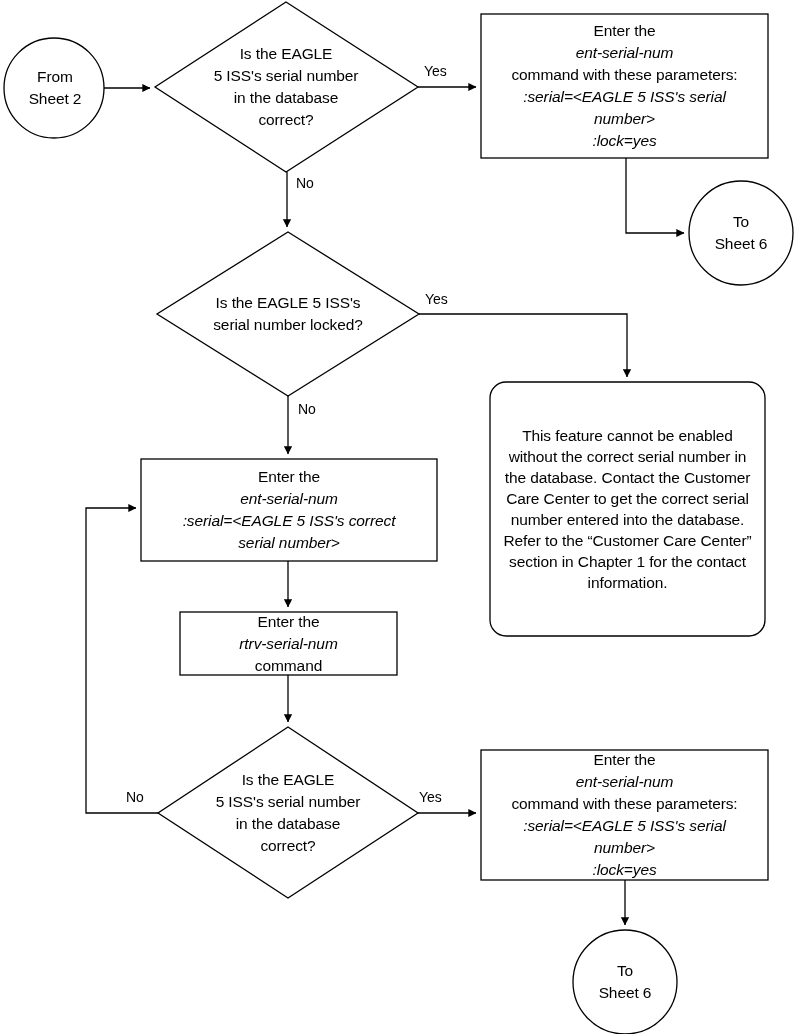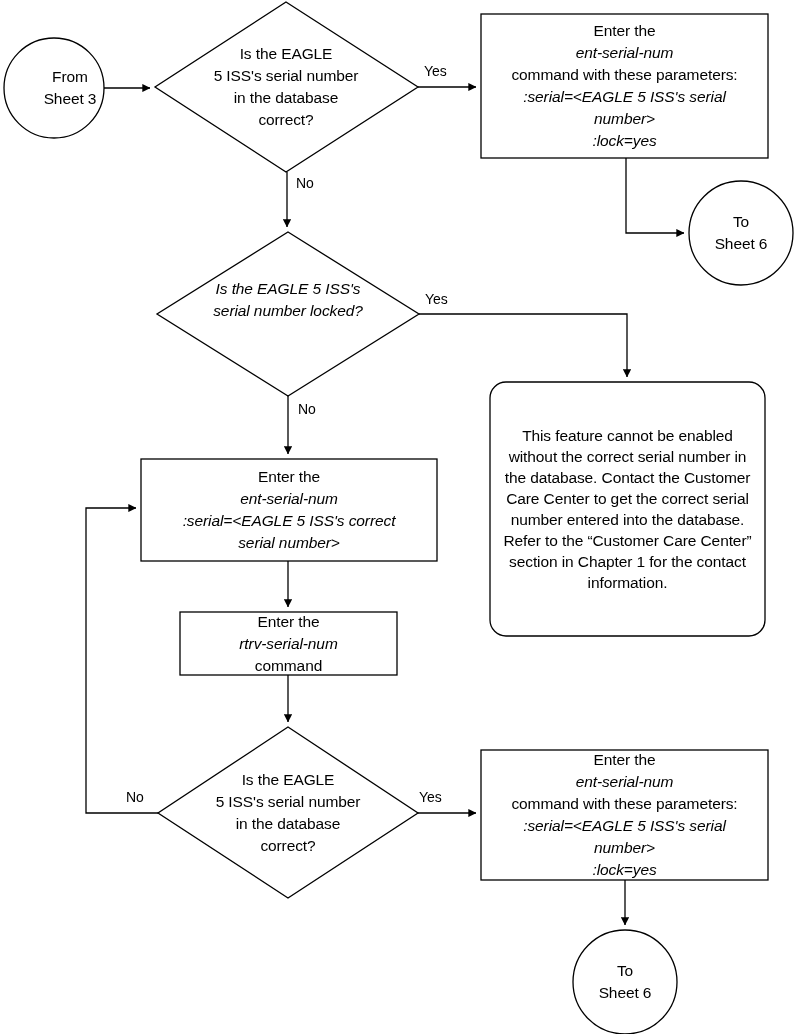--- a/index.html
+++ b/index.html
@@ -100,24 +100,24 @@
       <path d="M 288 675 L 288 722" marker-end="url(#arrow)"></path>
 
       <path d="M 158 813 L 86 813 L 86 508 L 136 508" marker-end="url(#arrow)"></path>
 
       <path d="M 418 813 L 476 813" marker-end="url(#arrow)"></path>
 
       <path d="M 625 880 L 625 925" marker-end="url(#arrow)"></path>
     </g>
   </svg>
 
-  <div class="node-text" style="left:20px; top:55px; width:100px; height:66px;">
+  <div class="node-text" style="left:5px; top:55px; width:100px; height:66px;">
     <span>
       <span>From</span>
-      <span>Sheet 3</span>
+      <span>Sheet 2</span>
     </span>
   </div>
 
   <div class="node-text" style="left:160px; top:31px; width:252px; height:112px;">
     <span>
       <span>Is the EAGLE</span>
       <span>5 ISS's serial number</span>
       <span>in the database</span>
       <span>correct?</span>
     </span>
@@ -133,21 +133,21 @@
     </span>
   </div>
 
   <div class="node-text" style="left:691px; top:200px; width:100px; height:66px;">
     <span>
       <span>To</span>
       <span>Sheet 6</span>
     </span>
   </div>
 
-  <div class="node-text" style="left:164px; top:276px; width:248px; height:48px;font-style:italic;">
+  <div class="node-text" style="left:164px; top:290px; width:248px; height:48px;">
     <span>
       <span>Is the EAGLE 5 ISS's</span>
       <span>serial number locked?</span>
     </span>
   </div>
 
   <div class="node-text tight" style="left:496px; top:390px; width:263px; height:238px;">
     <span>This feature cannot be enabled without the correct serial number in the database. Contact the Customer Care Center to get the correct serial number entered into the database. Refer to the “Customer Care Center” section in Chapter 1 for the contact information.</span>
   </div>
 

